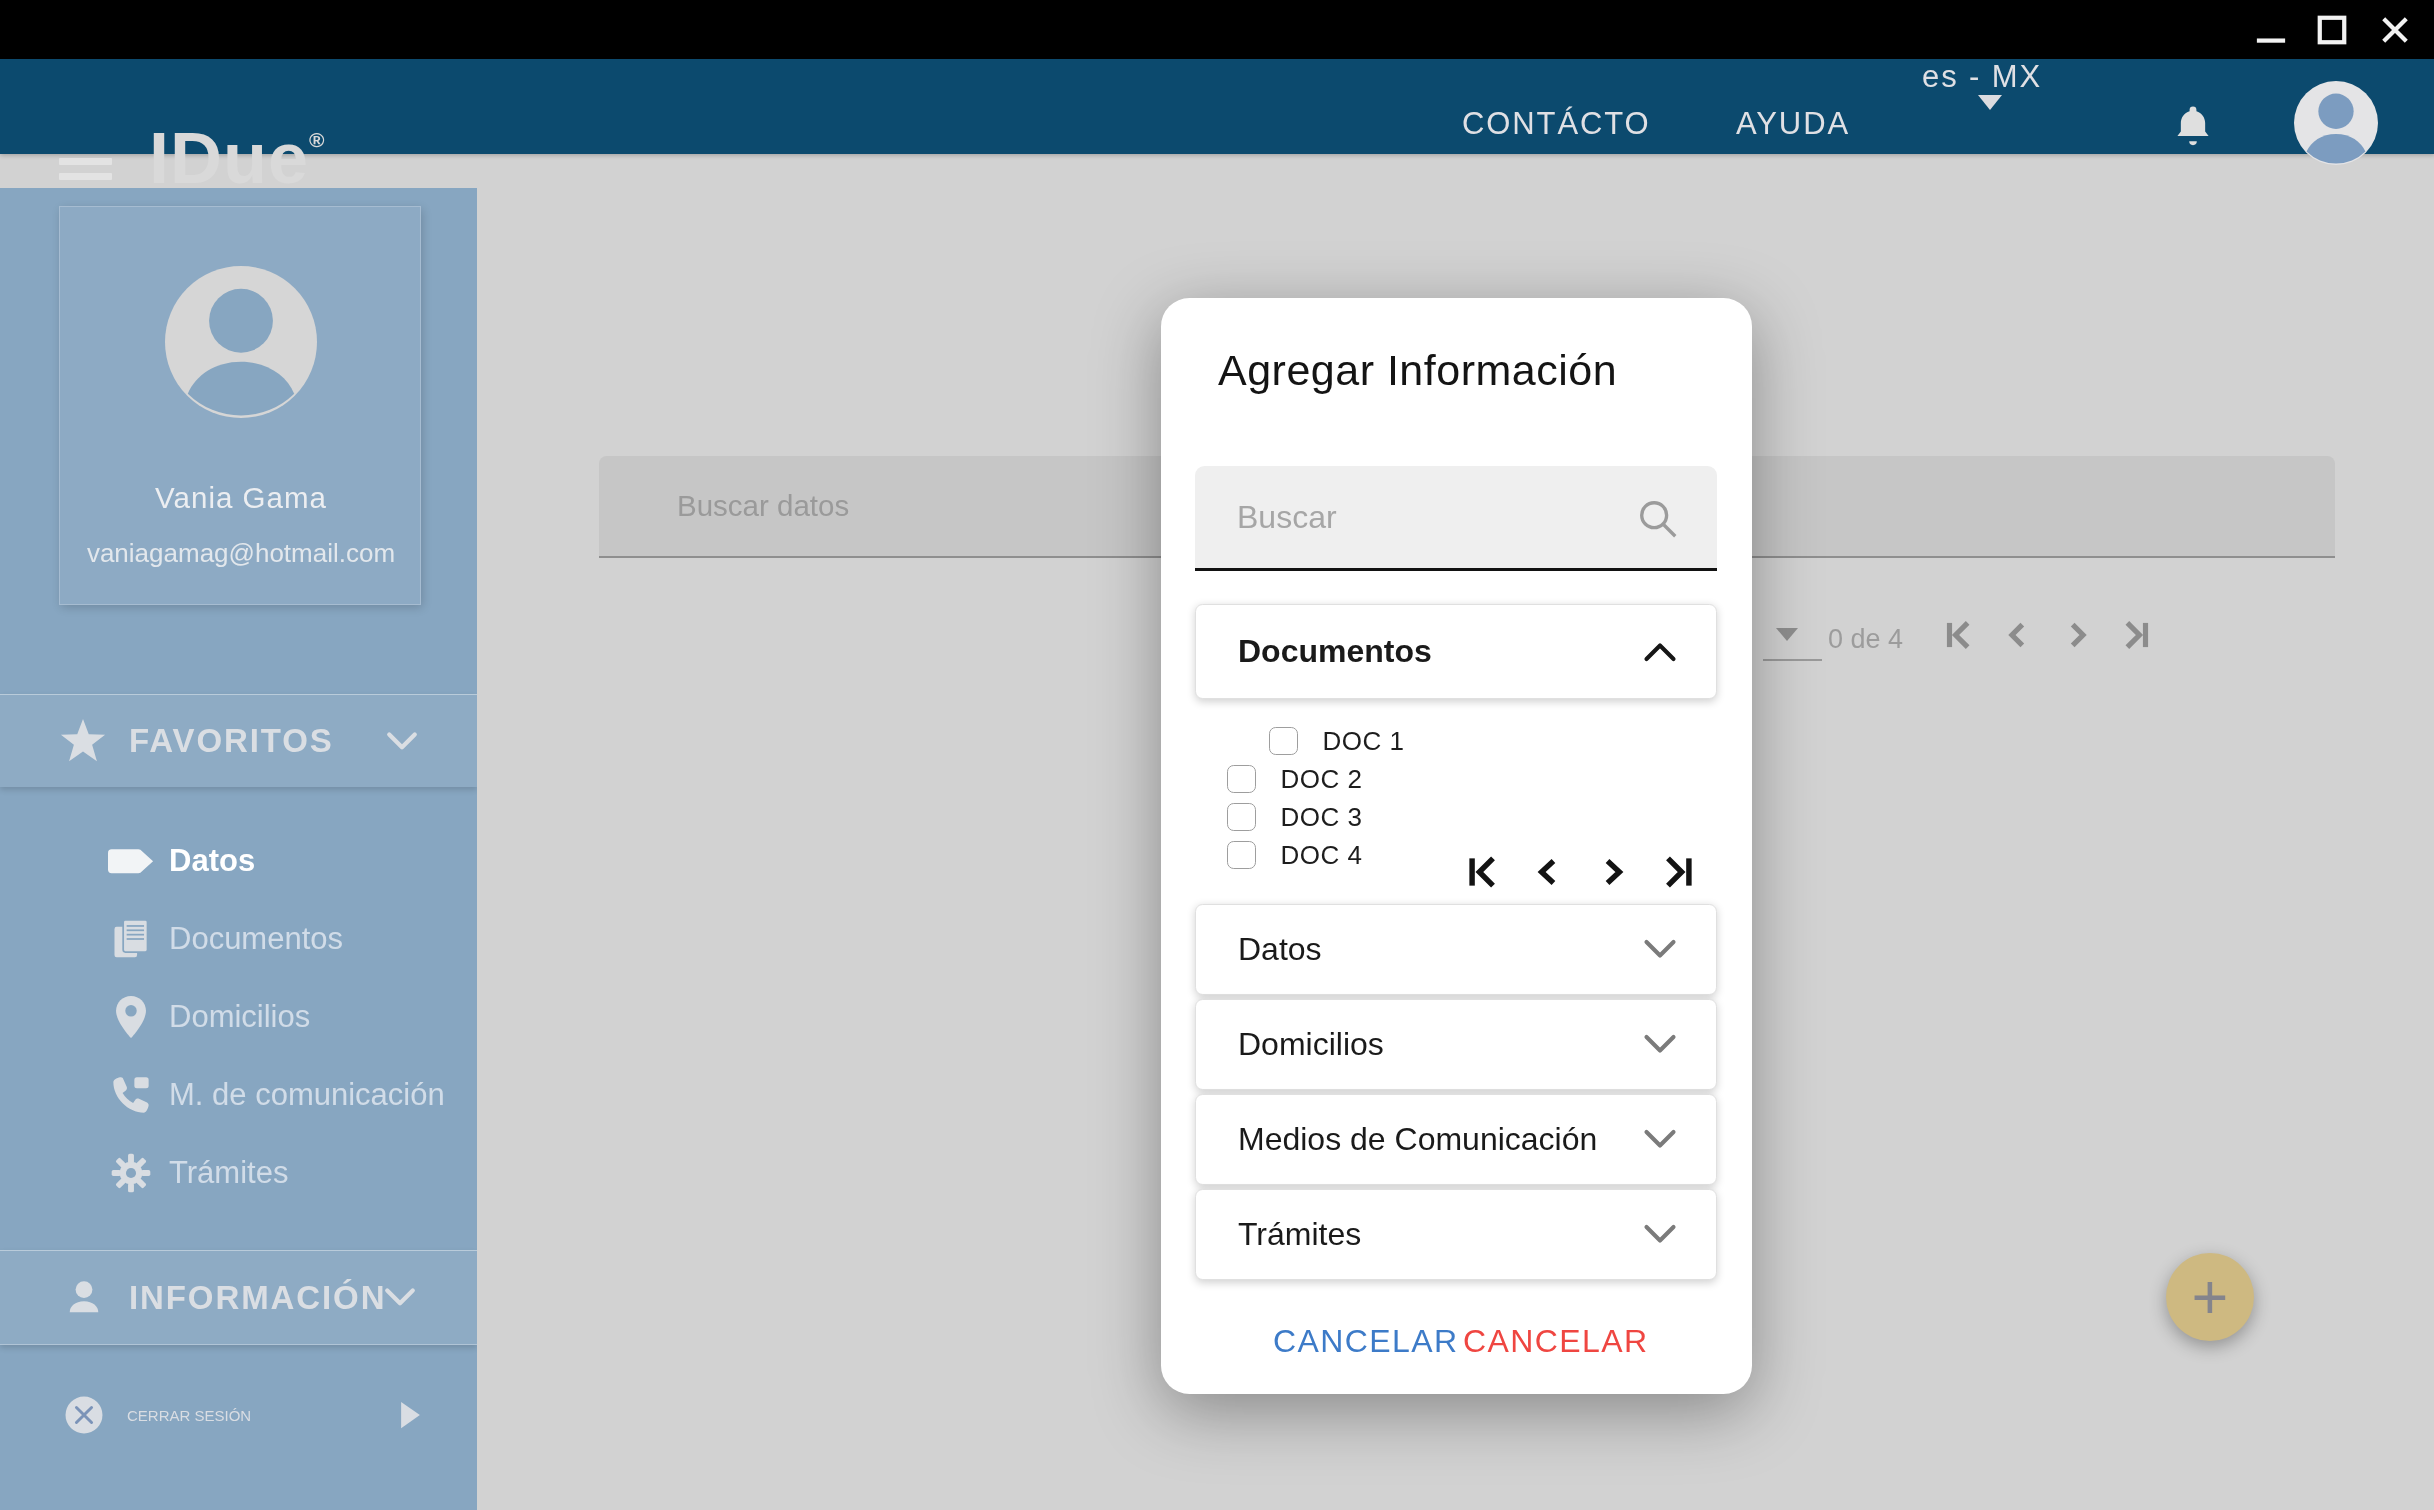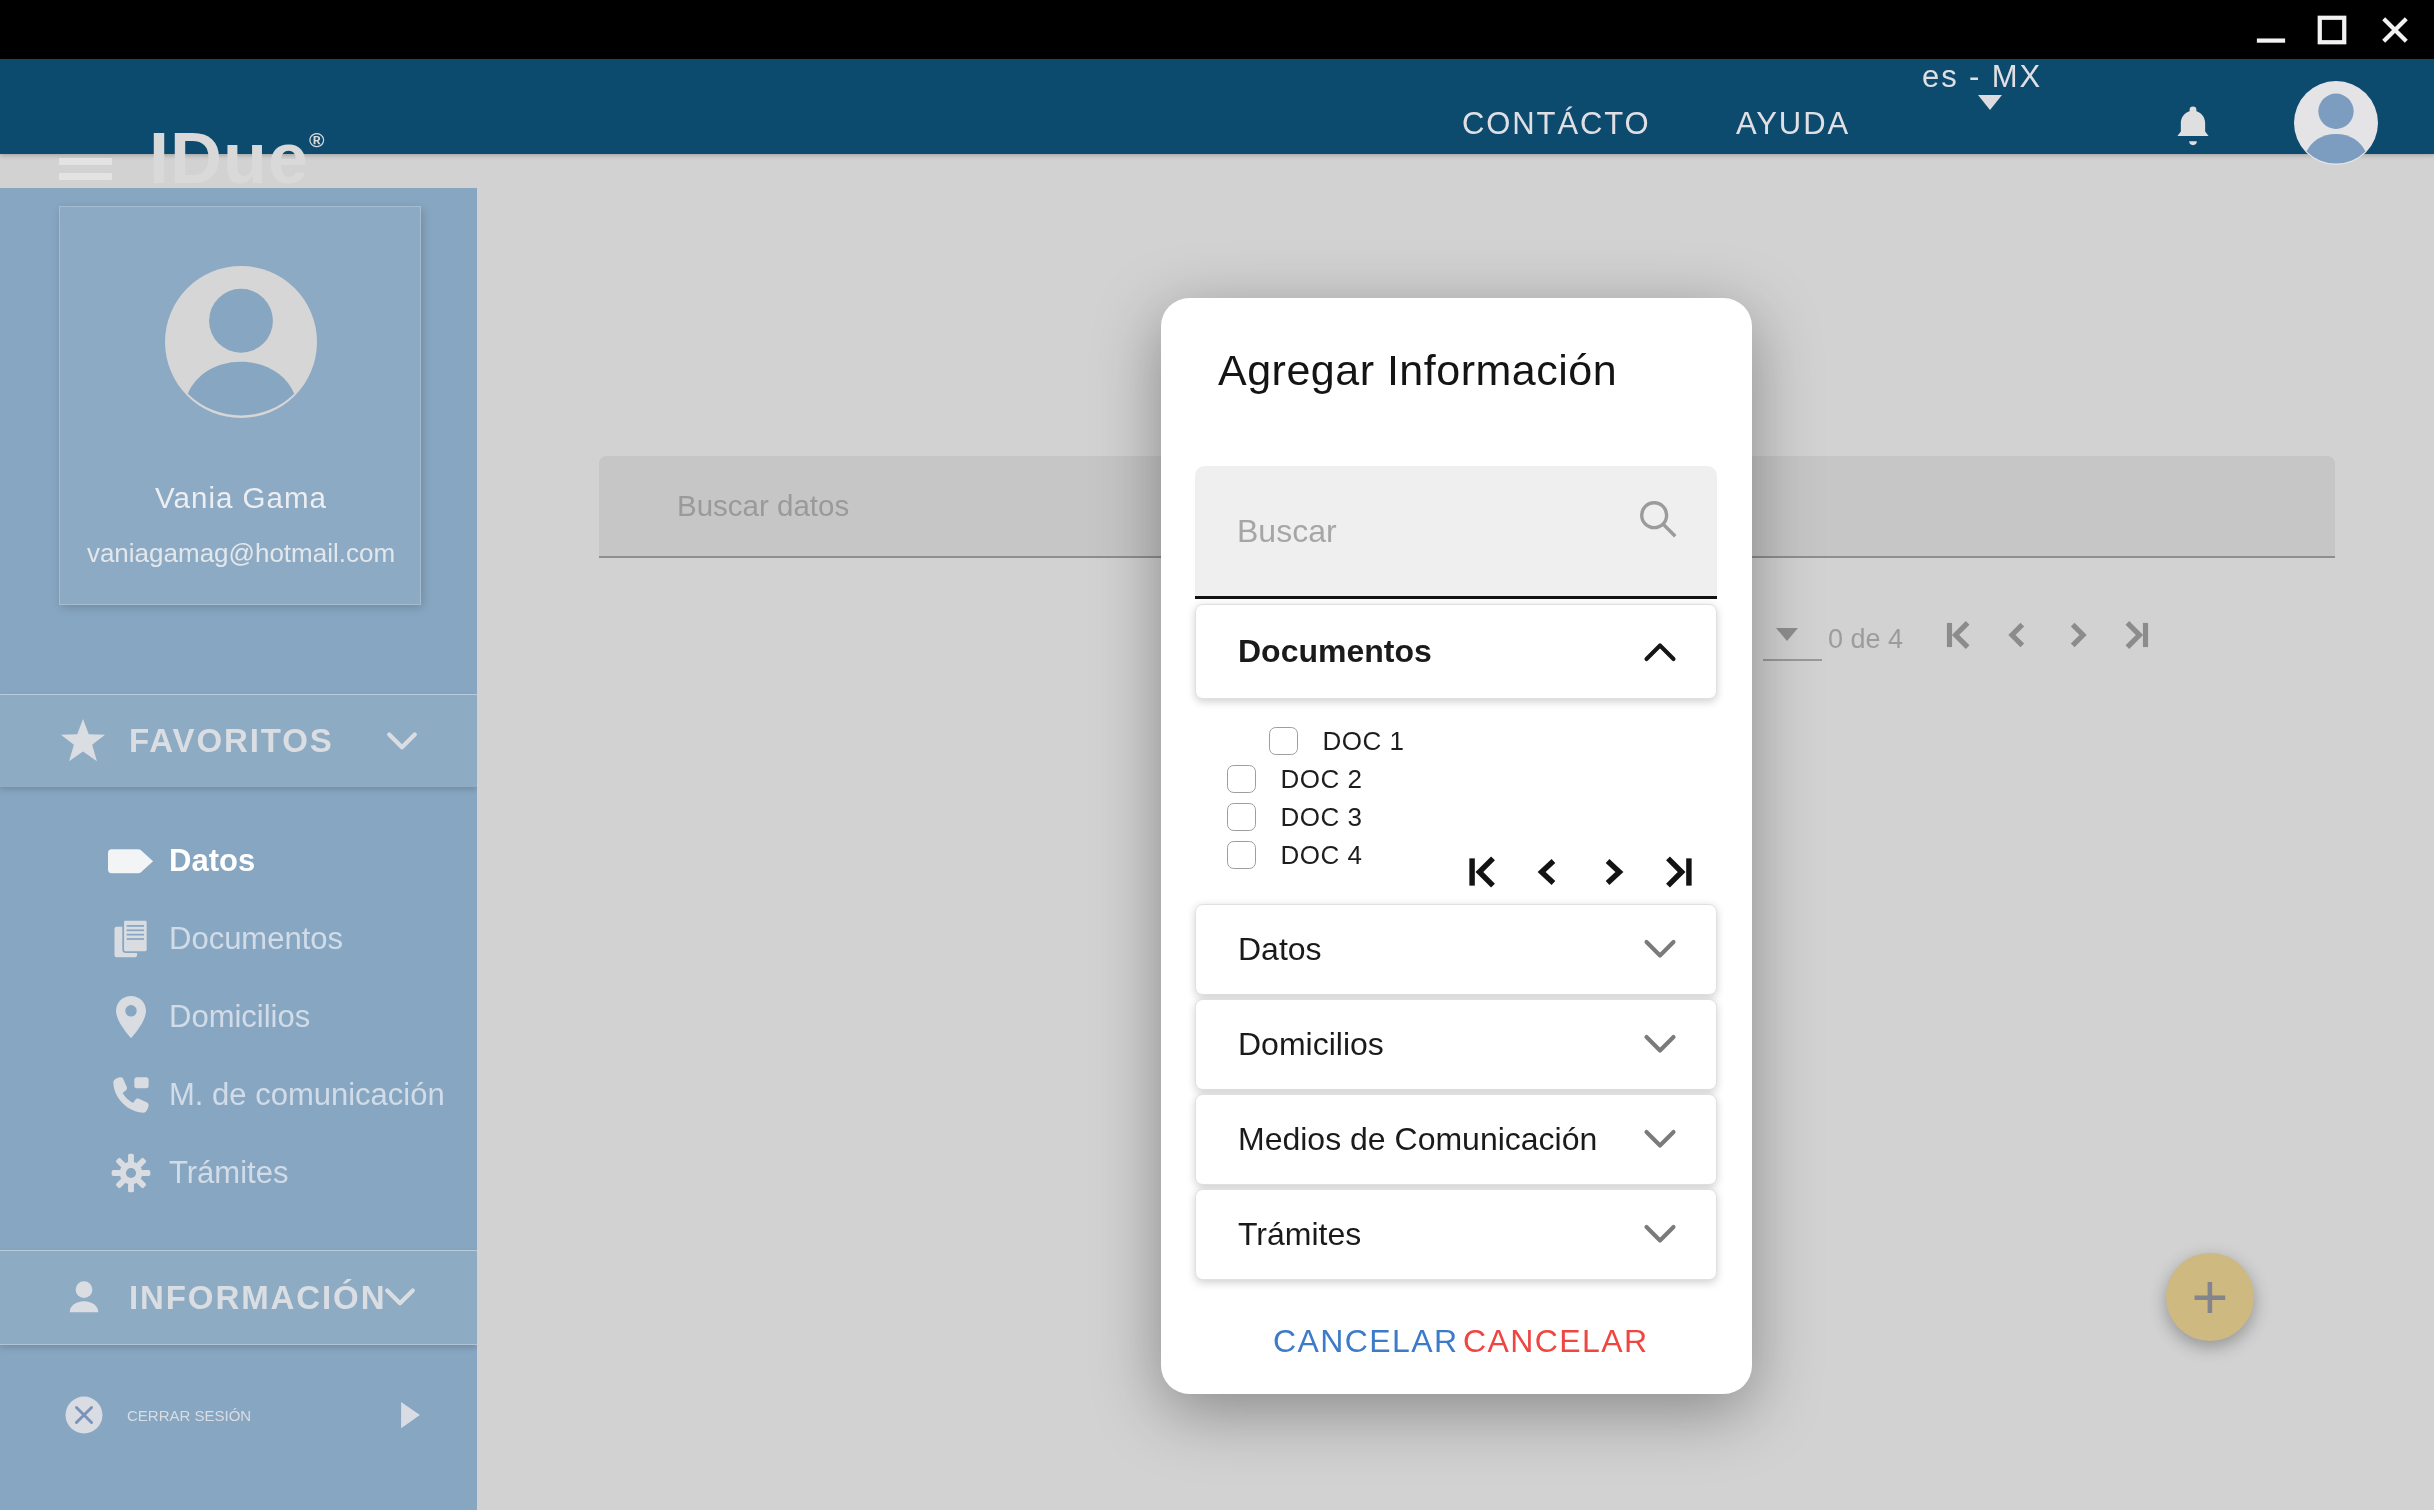--- a/index.html
+++ b/index.html
@@ -49,21 +49,21 @@
   #pgText { color:#9C9C9C; font-size:27px; }
   .pg-ic { display:inline-block; width:42px; text-align:center; cursor:pointer; }
   #fab { left:1689px; top:1065px; width:88px; height:88px; border-radius:50%; background:#CEB981;
     box-shadow:0 5.7px 17px rgba(0,0,0,.30); display:flex; align-items:center; justify-content:center;
     color:#84848C; font-size:63px; font-weight:300; cursor:pointer; line-height:0; }
 
   
   #modal { left:1161px; top:298px; width:591px; height:1096px; background:#FFF; border-radius:28.5px;
     box-shadow:0 17px 67px rgba(0,0,0,.35); }
   #modalTitle { left:57px; top:48px; font-size:43px; color:#141414; letter-spacing:0.5px; }
-  #modalSearch { left:34px; top:168px; width:522px; height:133px; background:#EFEFEF;
+  #modalSearch { left:34px; top:168px; width:522px; height:105px; background:#EFEFEF;
     border-radius:9.5px 9.5px 0 0; border-bottom:3.8px solid #121212; }
   #modalSearch input { width:84%; height:100%; background:transparent; border:none; outline:none;
     padding-left:42px; font-size:32px; font-family:"Liberation Sans",sans-serif; color:#555; }
   #modalSearch input::placeholder { color:#A6A6A6; }
   .m-card { left:34px; width:522px; background:#FFF; border:1px solid #E0E0E0; border-radius:7.6px;
     box-shadow:0 2.9px 8.6px rgba(0,0,0,.18); display:flex; align-items:center; cursor:pointer; }
   .m-card .mc-label { margin-left:42px; font-size:32px; color:#1A1A1A; }
   .m-card .mc-chev { position:absolute; right:38px; display:flex; }
   .chk-row { left:66px; height:38px; display:flex; align-items:center; cursor:pointer; }
   .chk-box { width:28.5px; height:28.5px; border:1.9px solid #9E9E9E; border-radius:6.7px; background:#FFF; }

